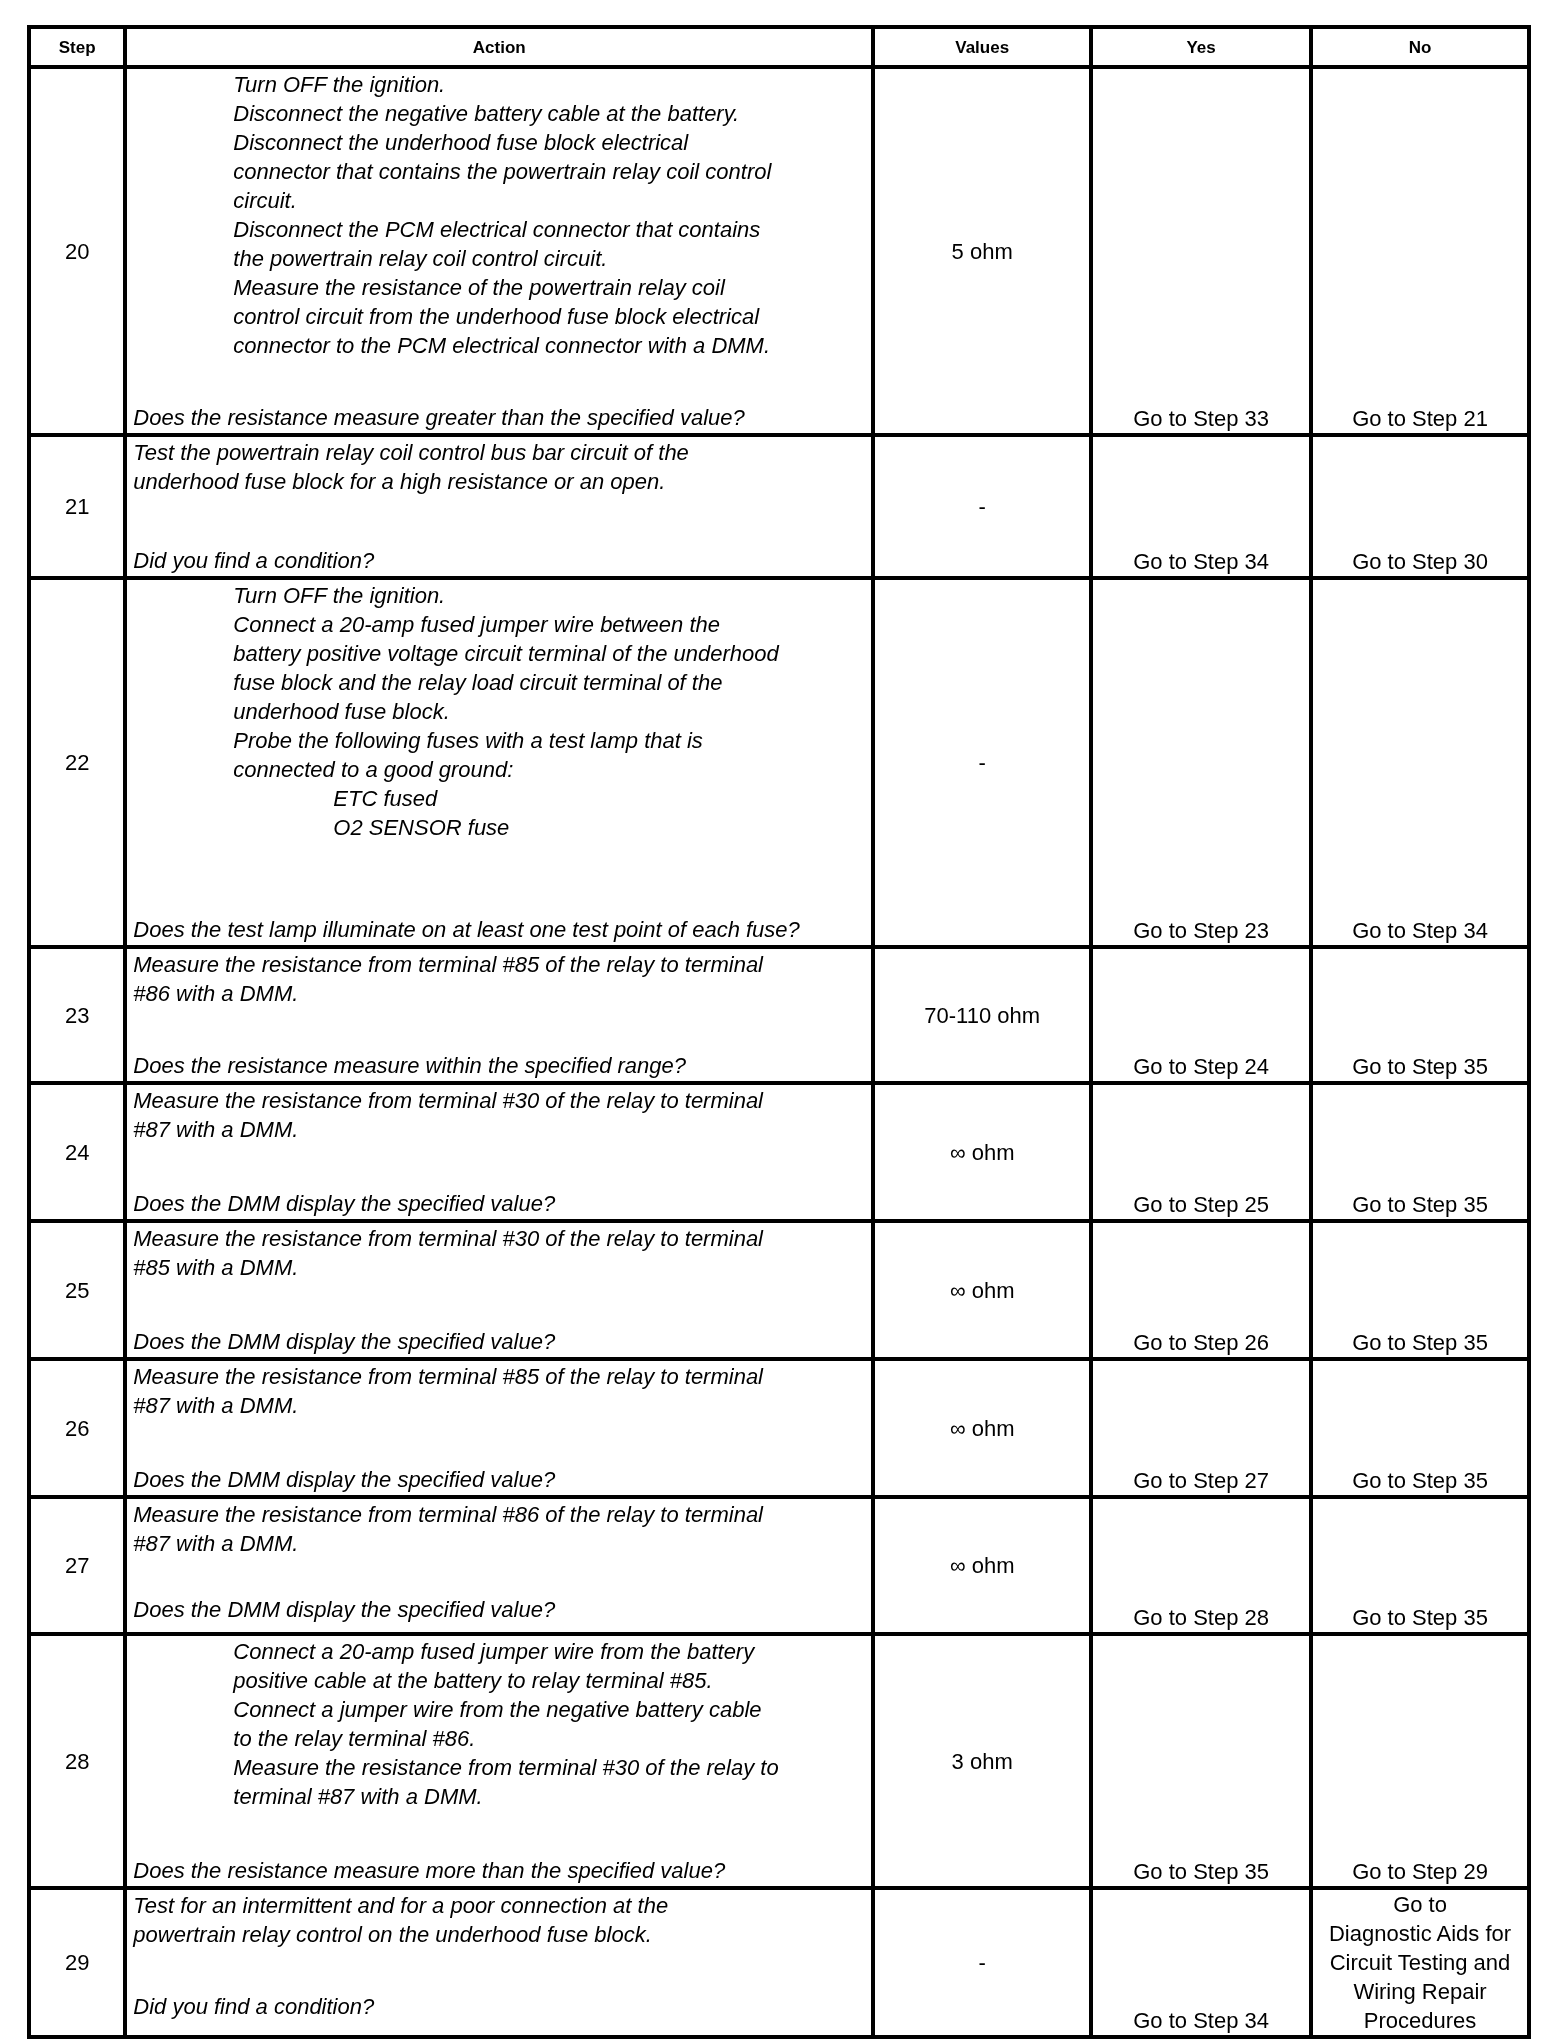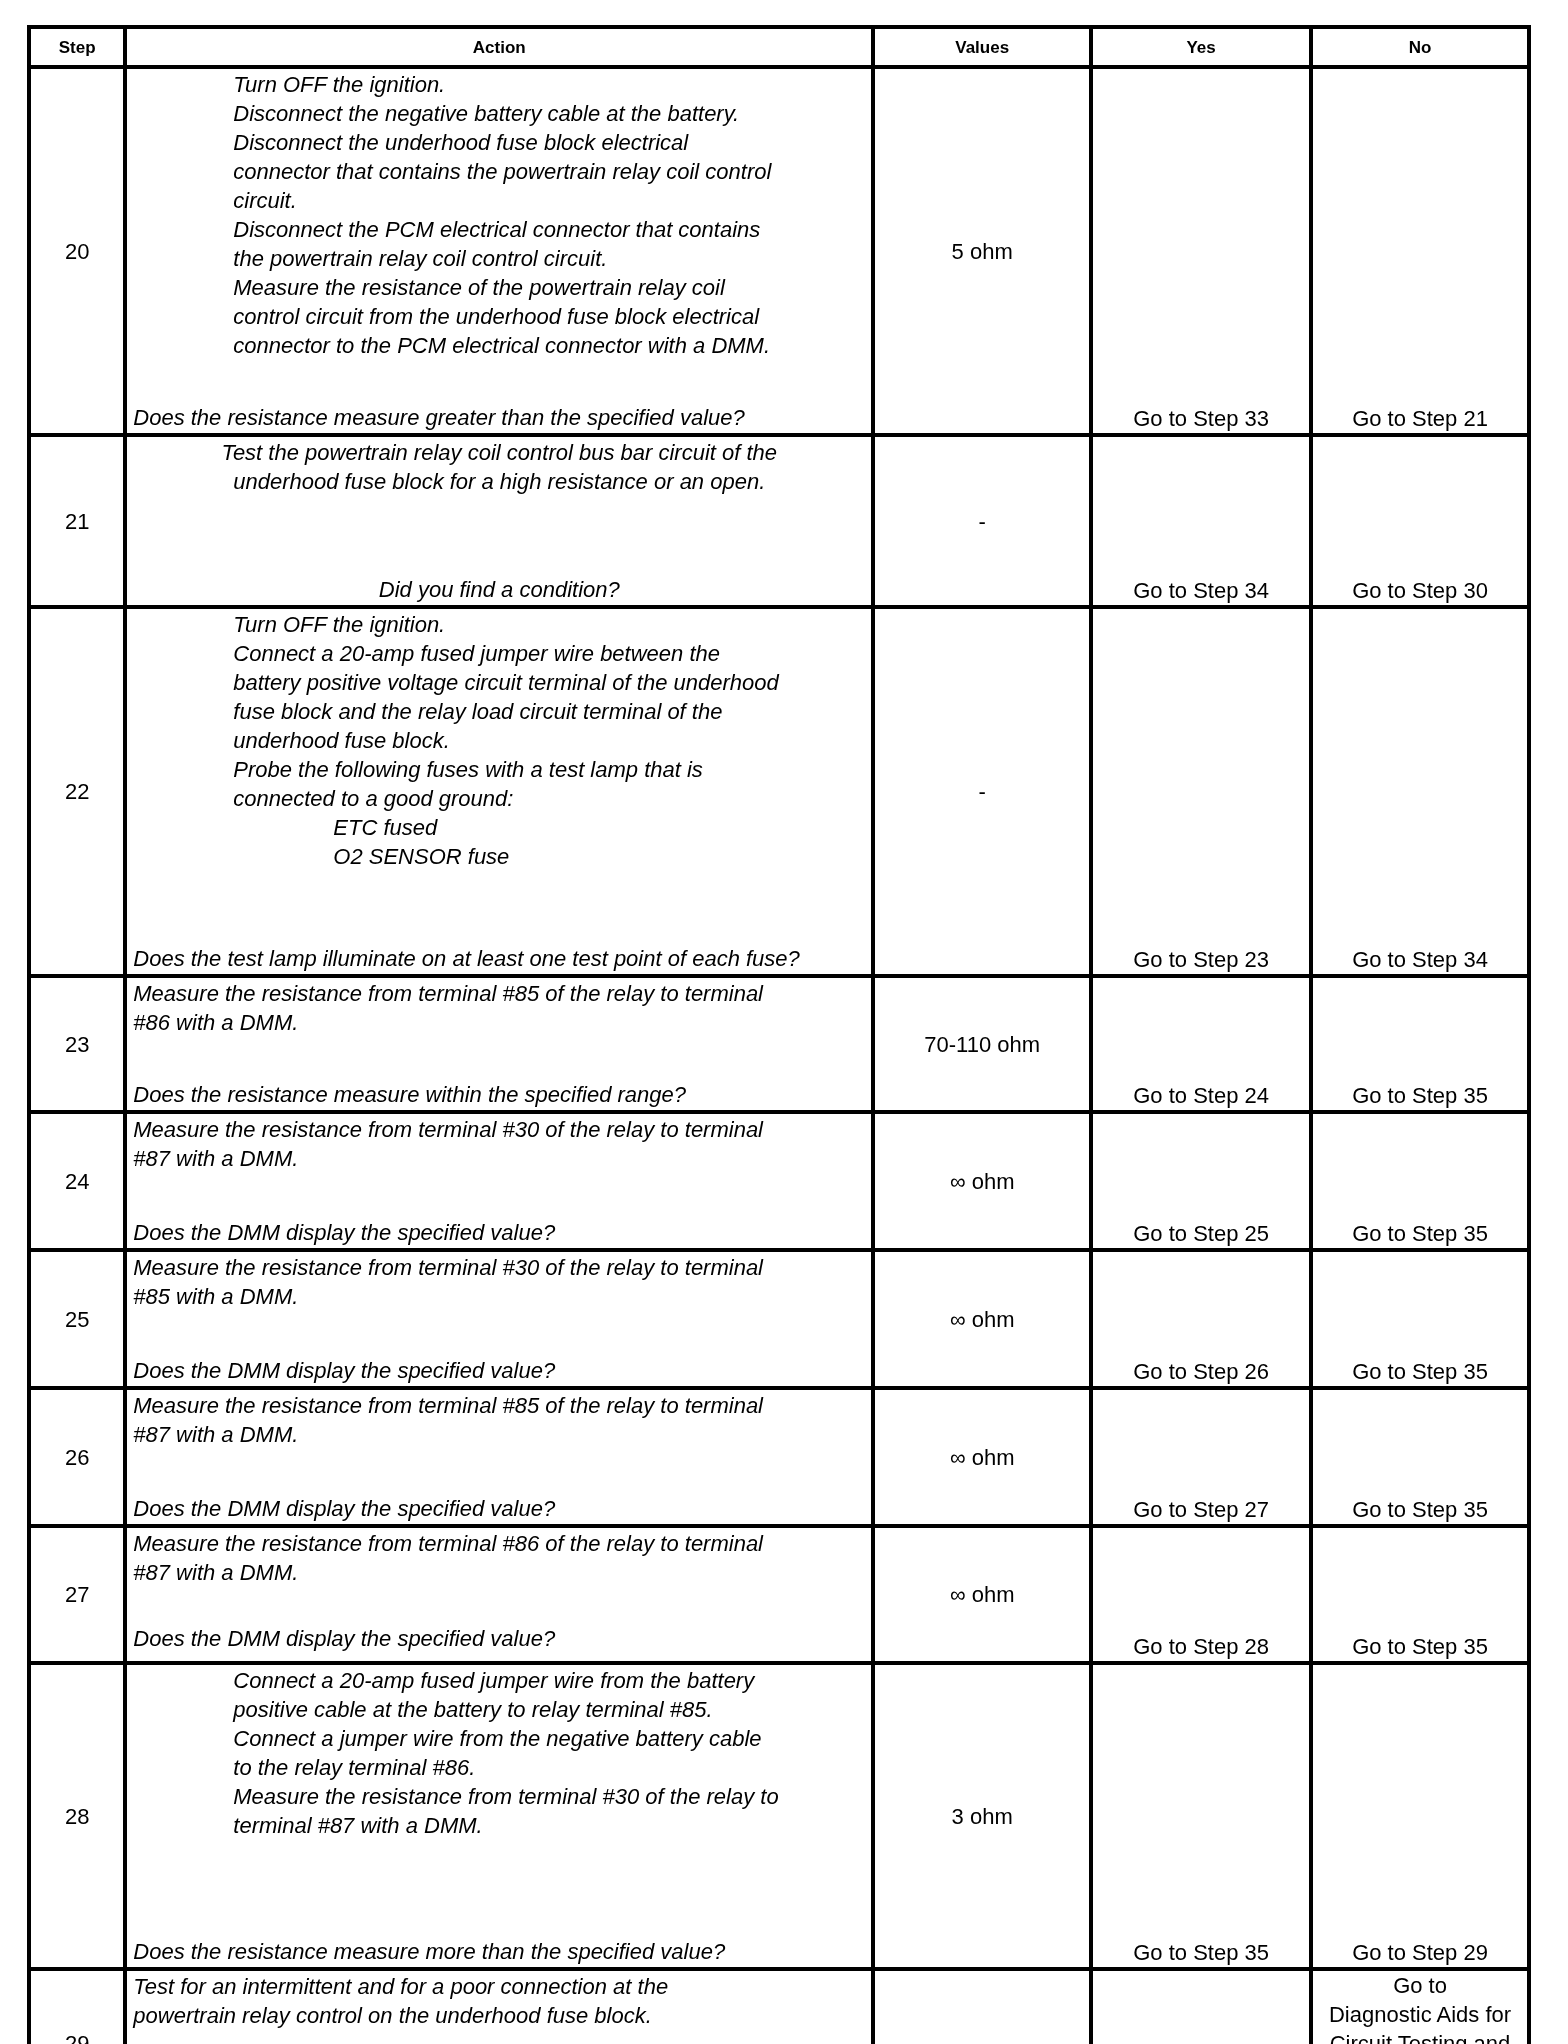--- a/index.html
+++ b/index.html
@@ -71,21 +71,21 @@
             <div class="question">Does the resistance measure greater than the specified value?</div>
           </div>
         </td>
         <td class="values">5 ohm</td>
         <td class="yes">Go to Step 33</td>
         <td class="no">Go to Step 21</td>
       </tr>
       <tr style="height: 137px;">
         <td class="step">21</td>
         <td class="action" style="height: 133px;">
-          <div class="action-inner" style="height: 168px; text-align: center;">
+          <div class="action-inner" style="height: 139px;">
             <div class="action-body">
               <span class="line">Test the powertrain relay coil control bus bar circuit of the</span>
               <span class="line">underhood fuse block for a high resistance or an open.</span>
             </div>
             <div class="question">Did you find a condition?</div>
           </div>
         </td>
         <td class="values">-</td>
         <td class="yes">Go to Step 34</td>
         <td class="no">Go to Step 30</td>
@@ -183,21 +183,21 @@
             <div class="question">Does the DMM display the specified value?</div>
           </div>
         </td>
         <td class="values">∞ ohm</td>
         <td class="yes">Go to Step 28</td>
         <td class="no">Go to Step 35</td>
       </tr>
       <tr style="height: 254px;">
         <td class="step">28</td>
         <td class="action" style="height: 250px;">
-          <div class="action-inner" style="height: 302px;">
+          <div class="action-inner" style="height: 250px;">
             <div class="action-body">
               <span class="line indent">Connect a 20-amp fused jumper wire from the battery</span>
               <span class="line indent">positive cable at the battery to relay terminal #85.</span>
               <span class="line indent">Connect a jumper wire from the negative battery cable</span>
               <span class="line indent">to the relay terminal #86.</span>
               <span class="line indent">Measure the resistance from terminal #30 of the relay to</span>
               <span class="line indent">terminal #87 with a DMM.</span>
             </div>
             <div class="question">Does the resistance measure more than the specified value?</div>
           </div>

